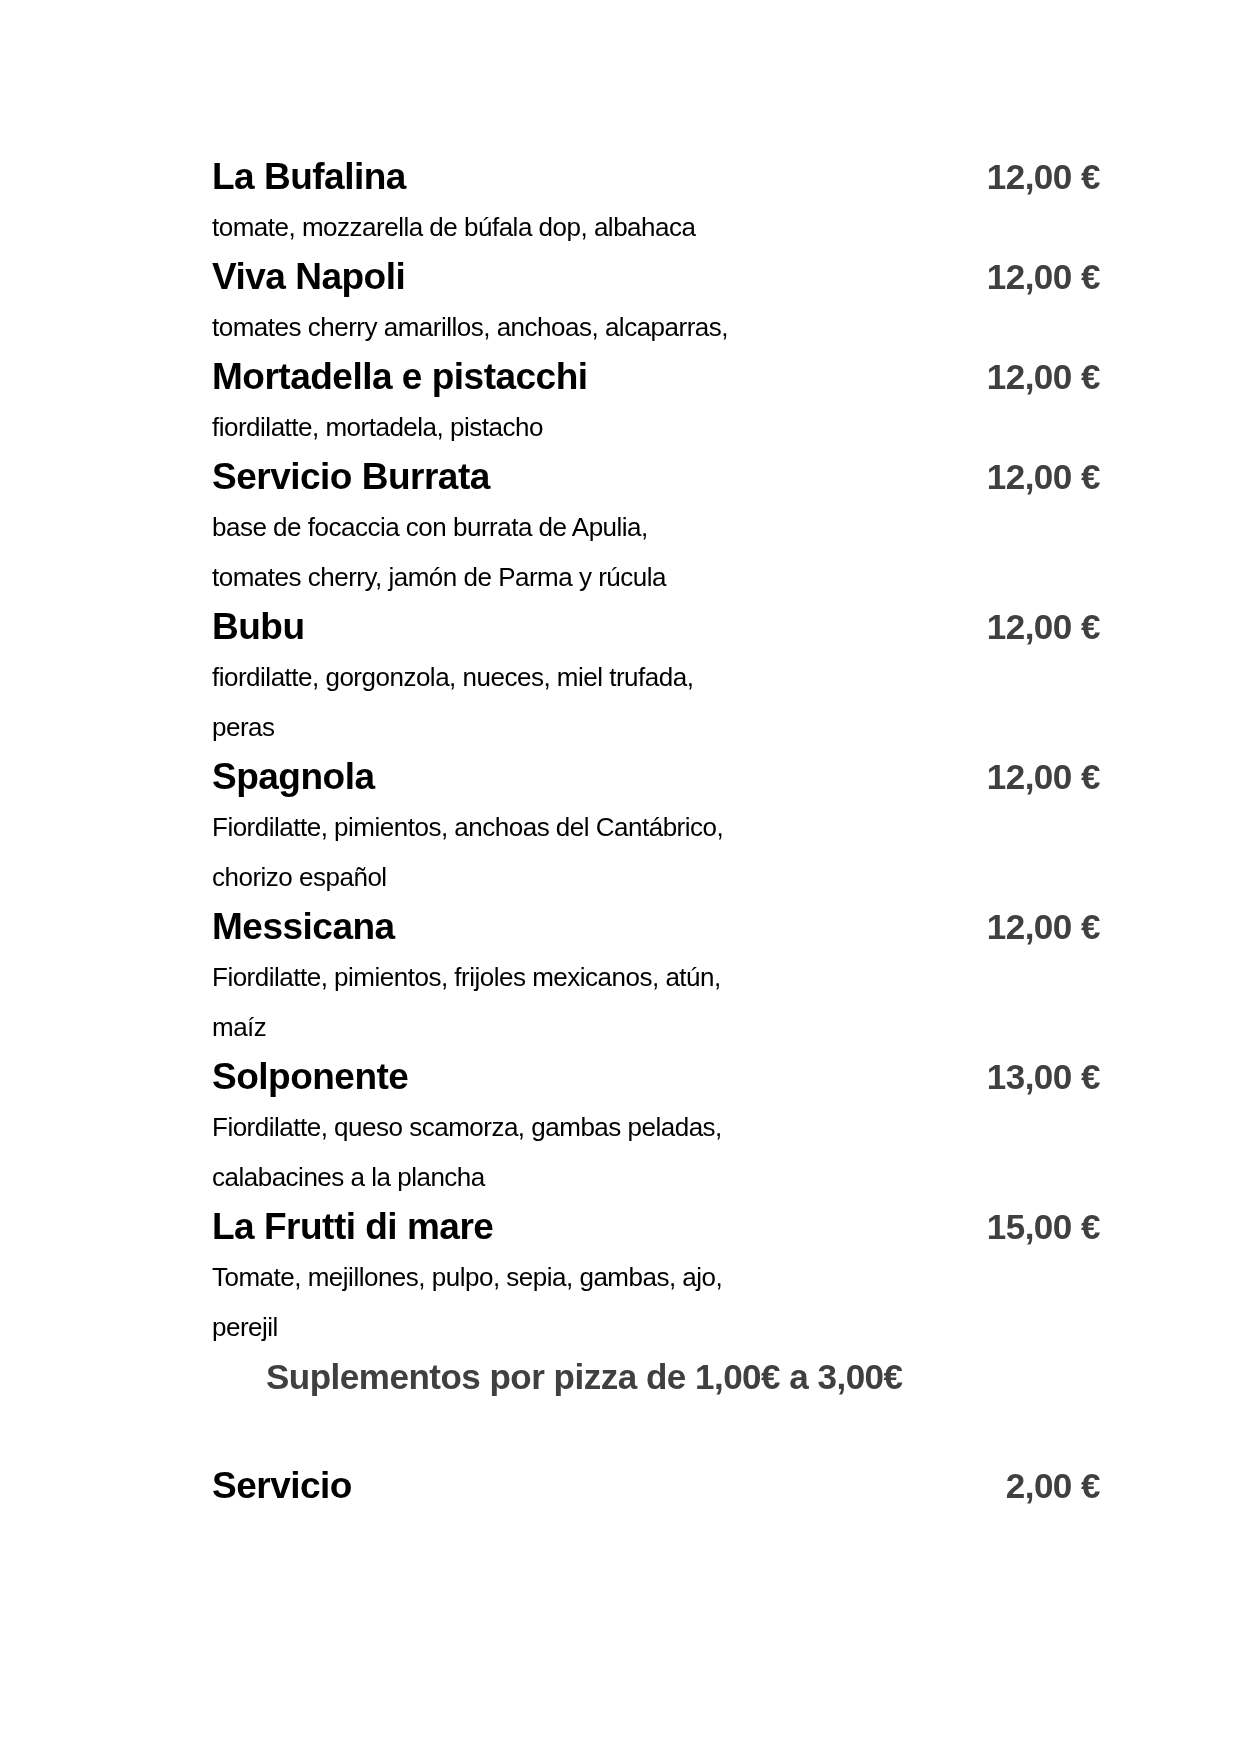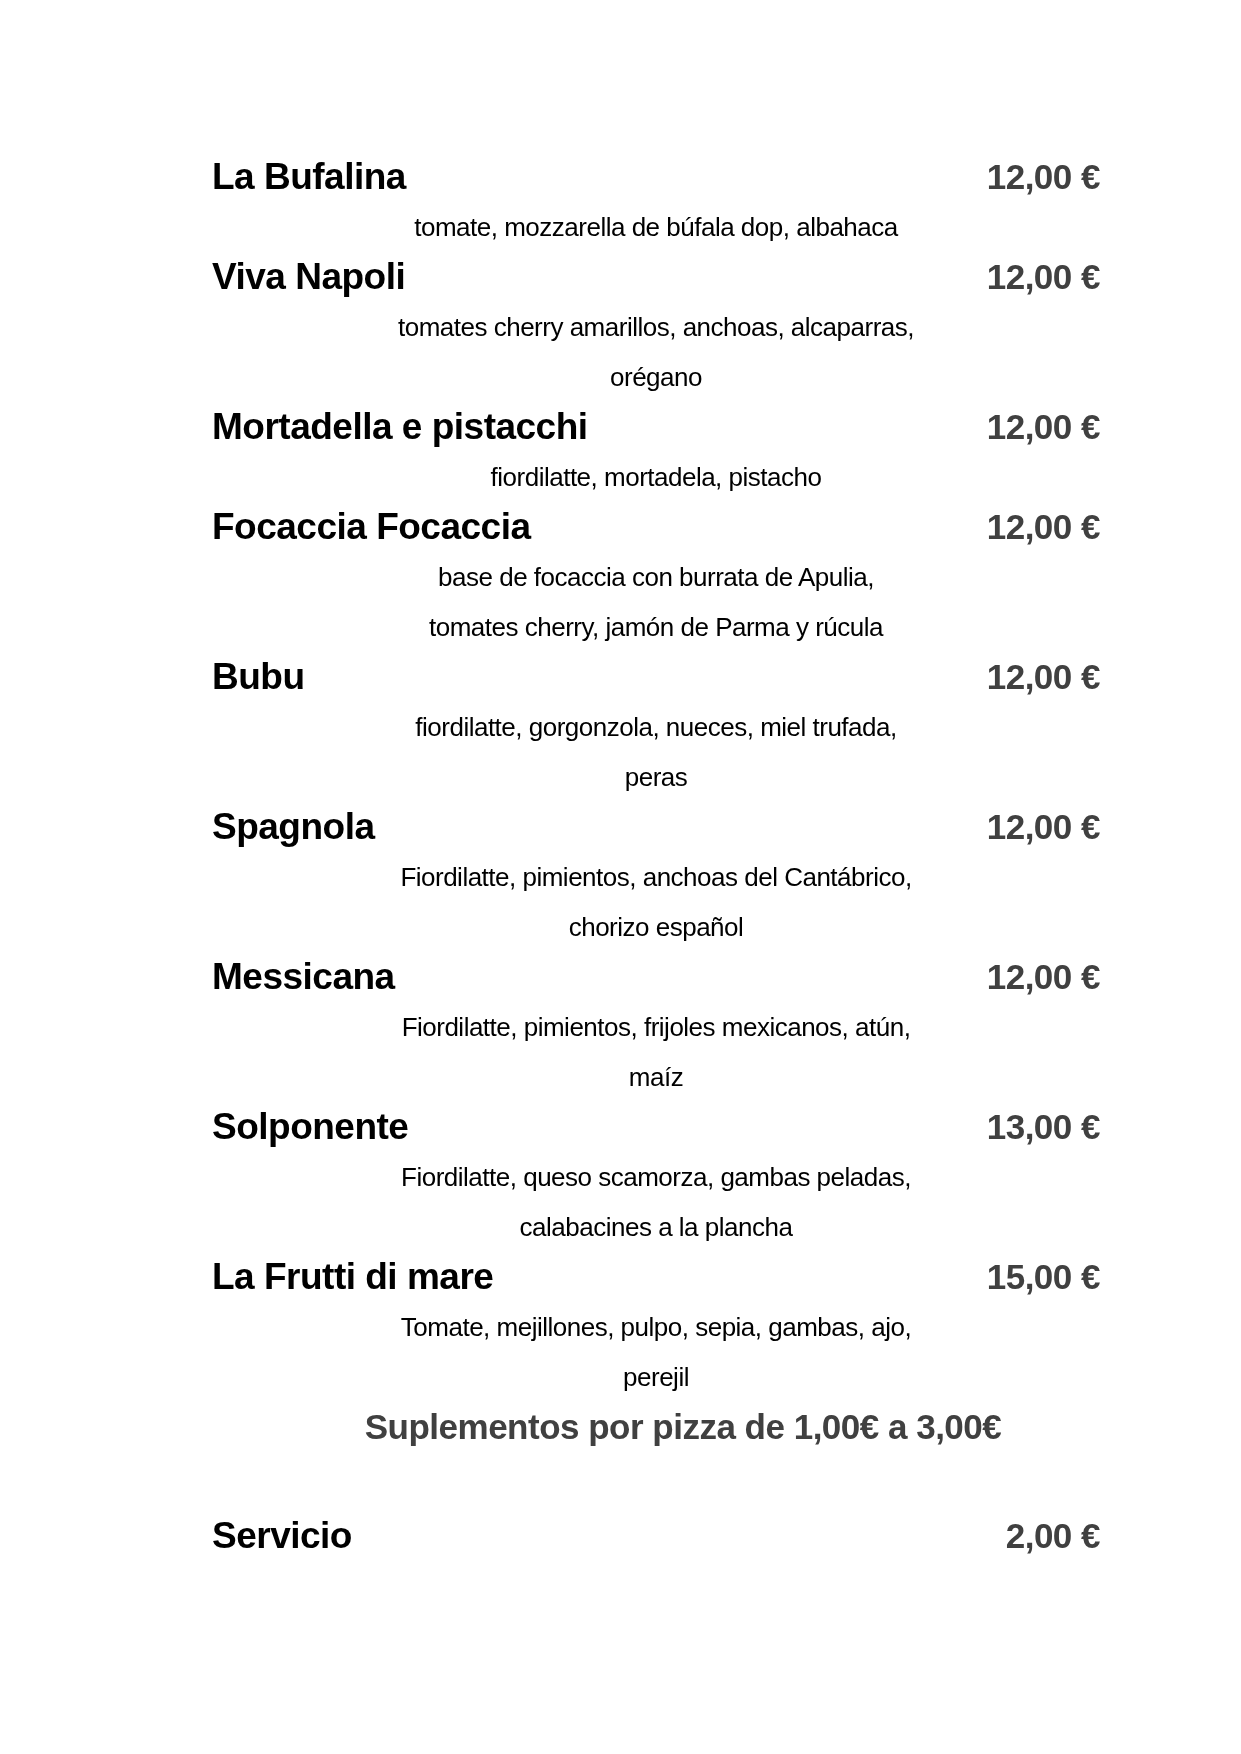--- a/index.html
+++ b/index.html
@@ -14,21 +14,20 @@
     position:relative;
     width:1241px;
     height:1754px;
     margin:0 auto;
     background:var(--bg-color);
     color:var(--text-color);
     overflow:hidden;
   }
   .content{
     padding:152px 141px 0 212px; 
-    text-align:center;
   }
   .item-row{
     display:flex;
     justify-content:space-between;
     align-items:baseline;
     line-height:50px;
     white-space:nowrap;
   }
   .item-name{
     font-size:37px;
@@ -80,37 +79,36 @@
           </div>
   </section>
 
   <section class="menu-item">
     <div class="item-row">
       <h2 class="item-name">Viva Napoli</h2>
       <span class="price">12,00 €</span>
     </div>
     <div class="item-descriptions">
             <div class="desc-line">tomates cherry amarillos, anchoas, alcaparras,</div>
-            <div class="desc-line">orégano</div>
           </div>
   </section>
 
   <section class="menu-item">
     <div class="item-row">
       <h2 class="item-name">Mortadella e pistacchi</h2>
       <span class="price">12,00 €</span>
     </div>
     <div class="item-descriptions">
             <div class="desc-line">fiordilatte, mortadela, pistacho</div>
           </div>
   </section>
 
   <section class="menu-item">
     <div class="item-row">
-      <h2 class="item-name">Focaccia Focaccia</h2>
+      <h2 class="item-name">Servicio Burrata</h2>
       <span class="price">12,00 €</span>
     </div>
     <div class="item-descriptions">
             <div class="desc-line">base de focaccia con burrata de Apulia,</div>
             <div class="desc-line">tomates cherry, jamón de Parma y rúcula</div>
           </div>
   </section>
 
   <section class="menu-item">
     <div class="item-row">

